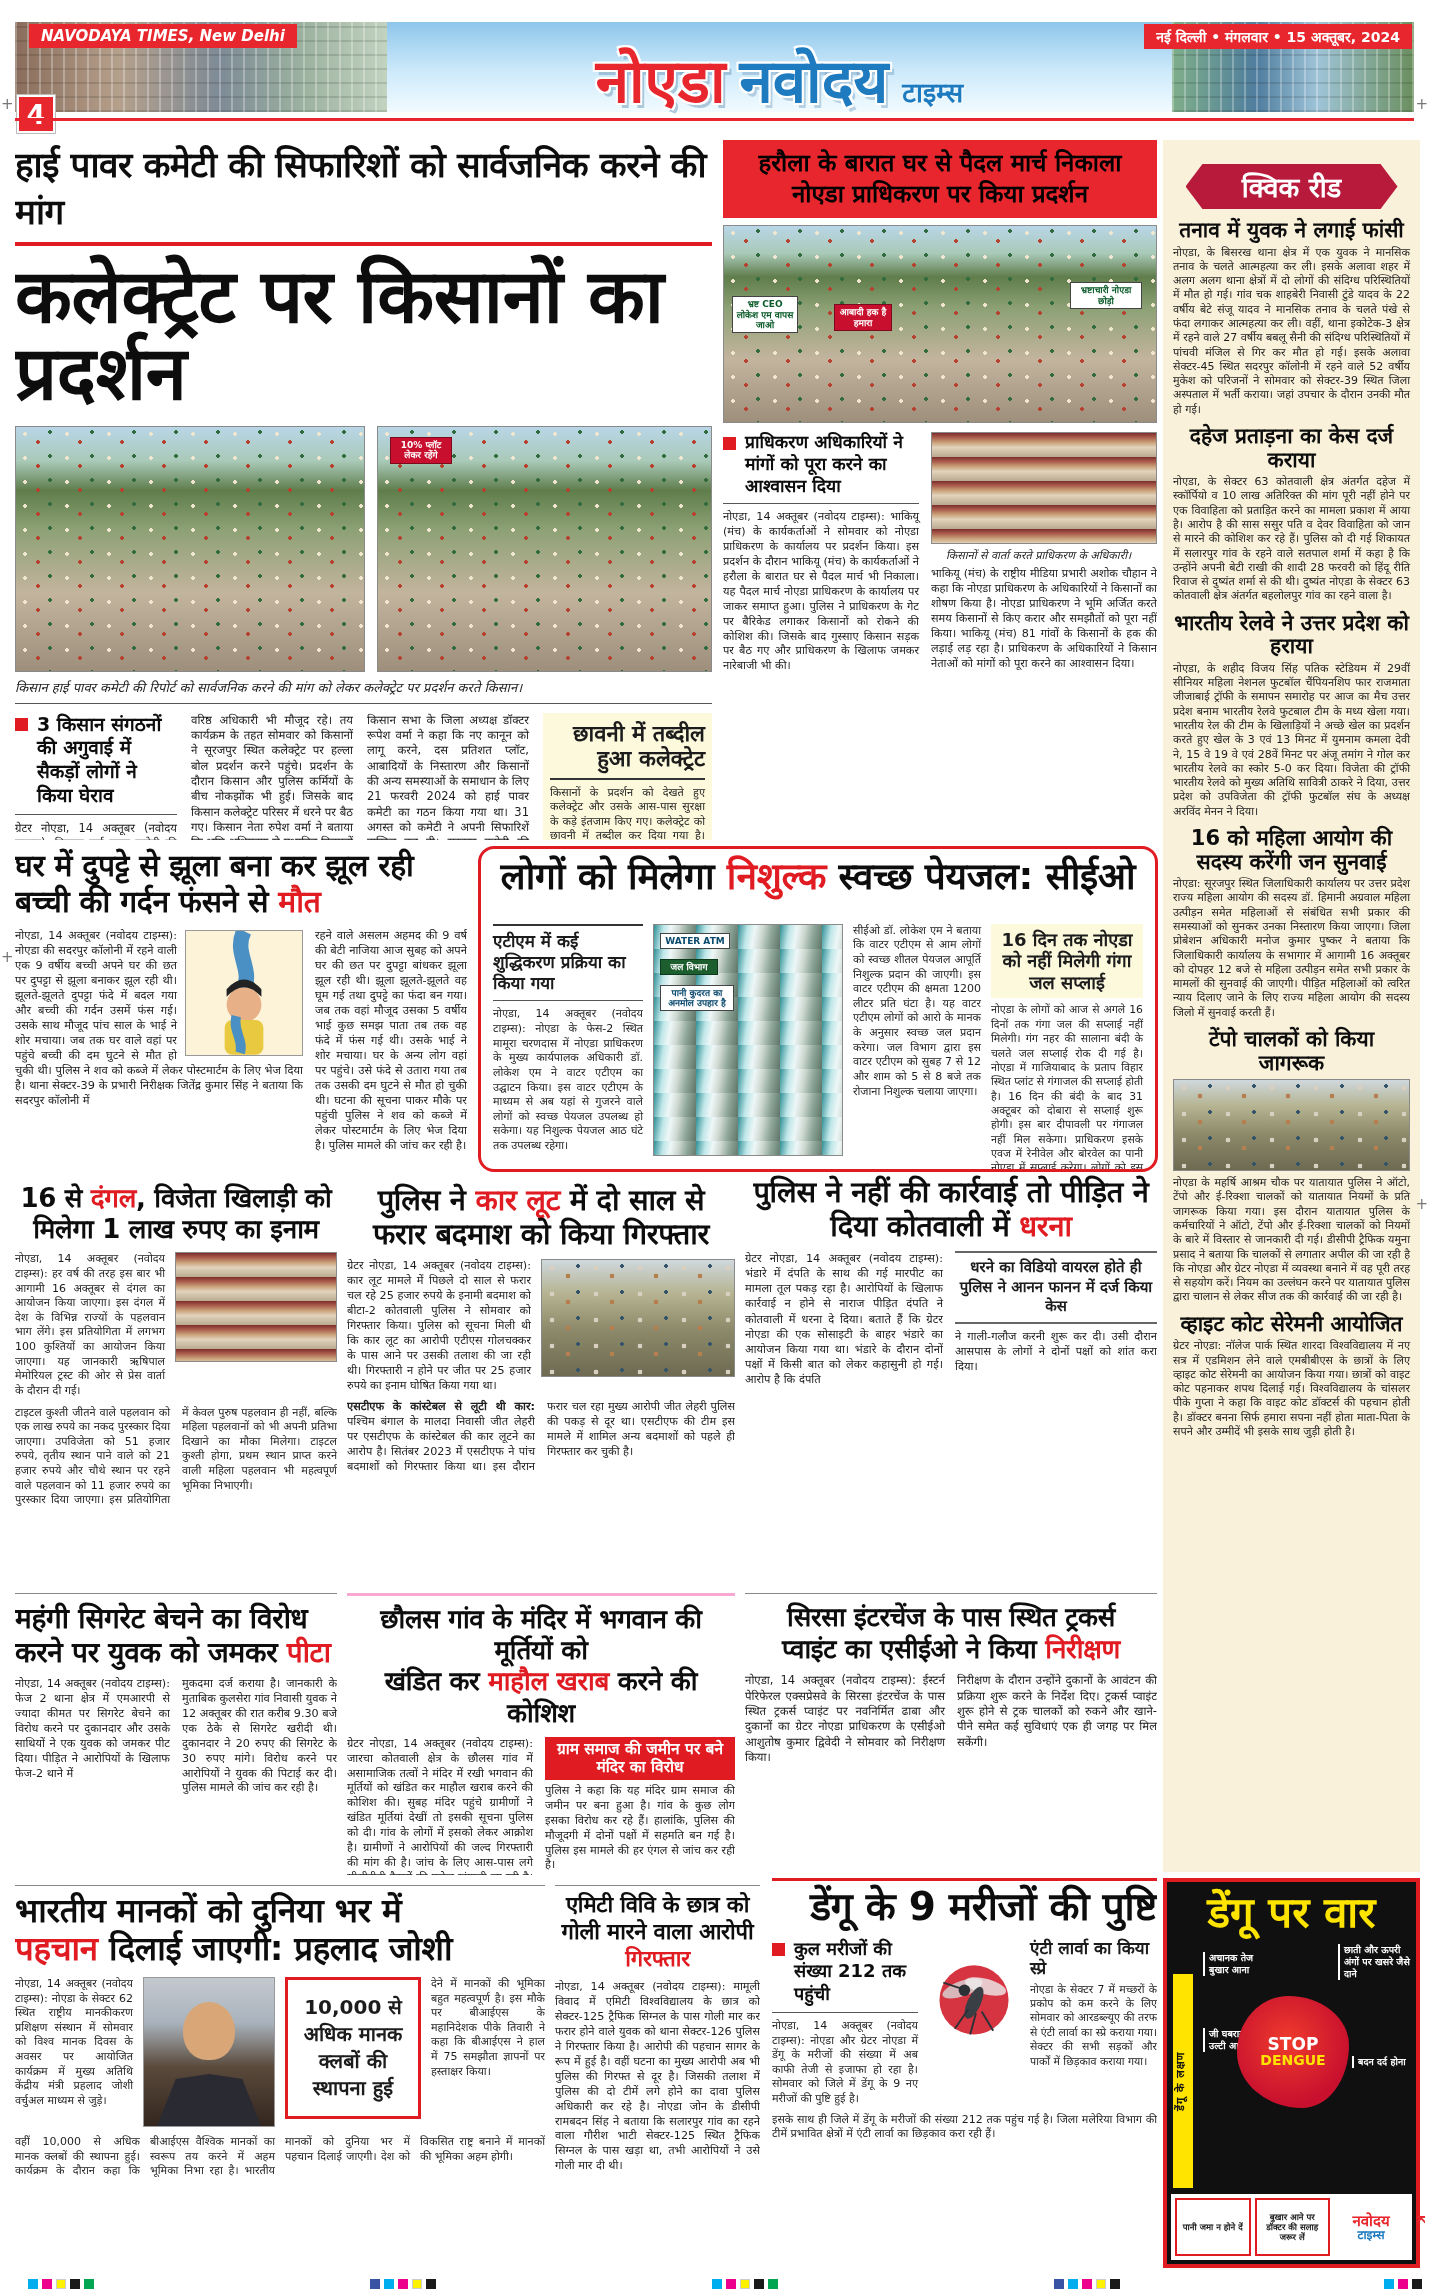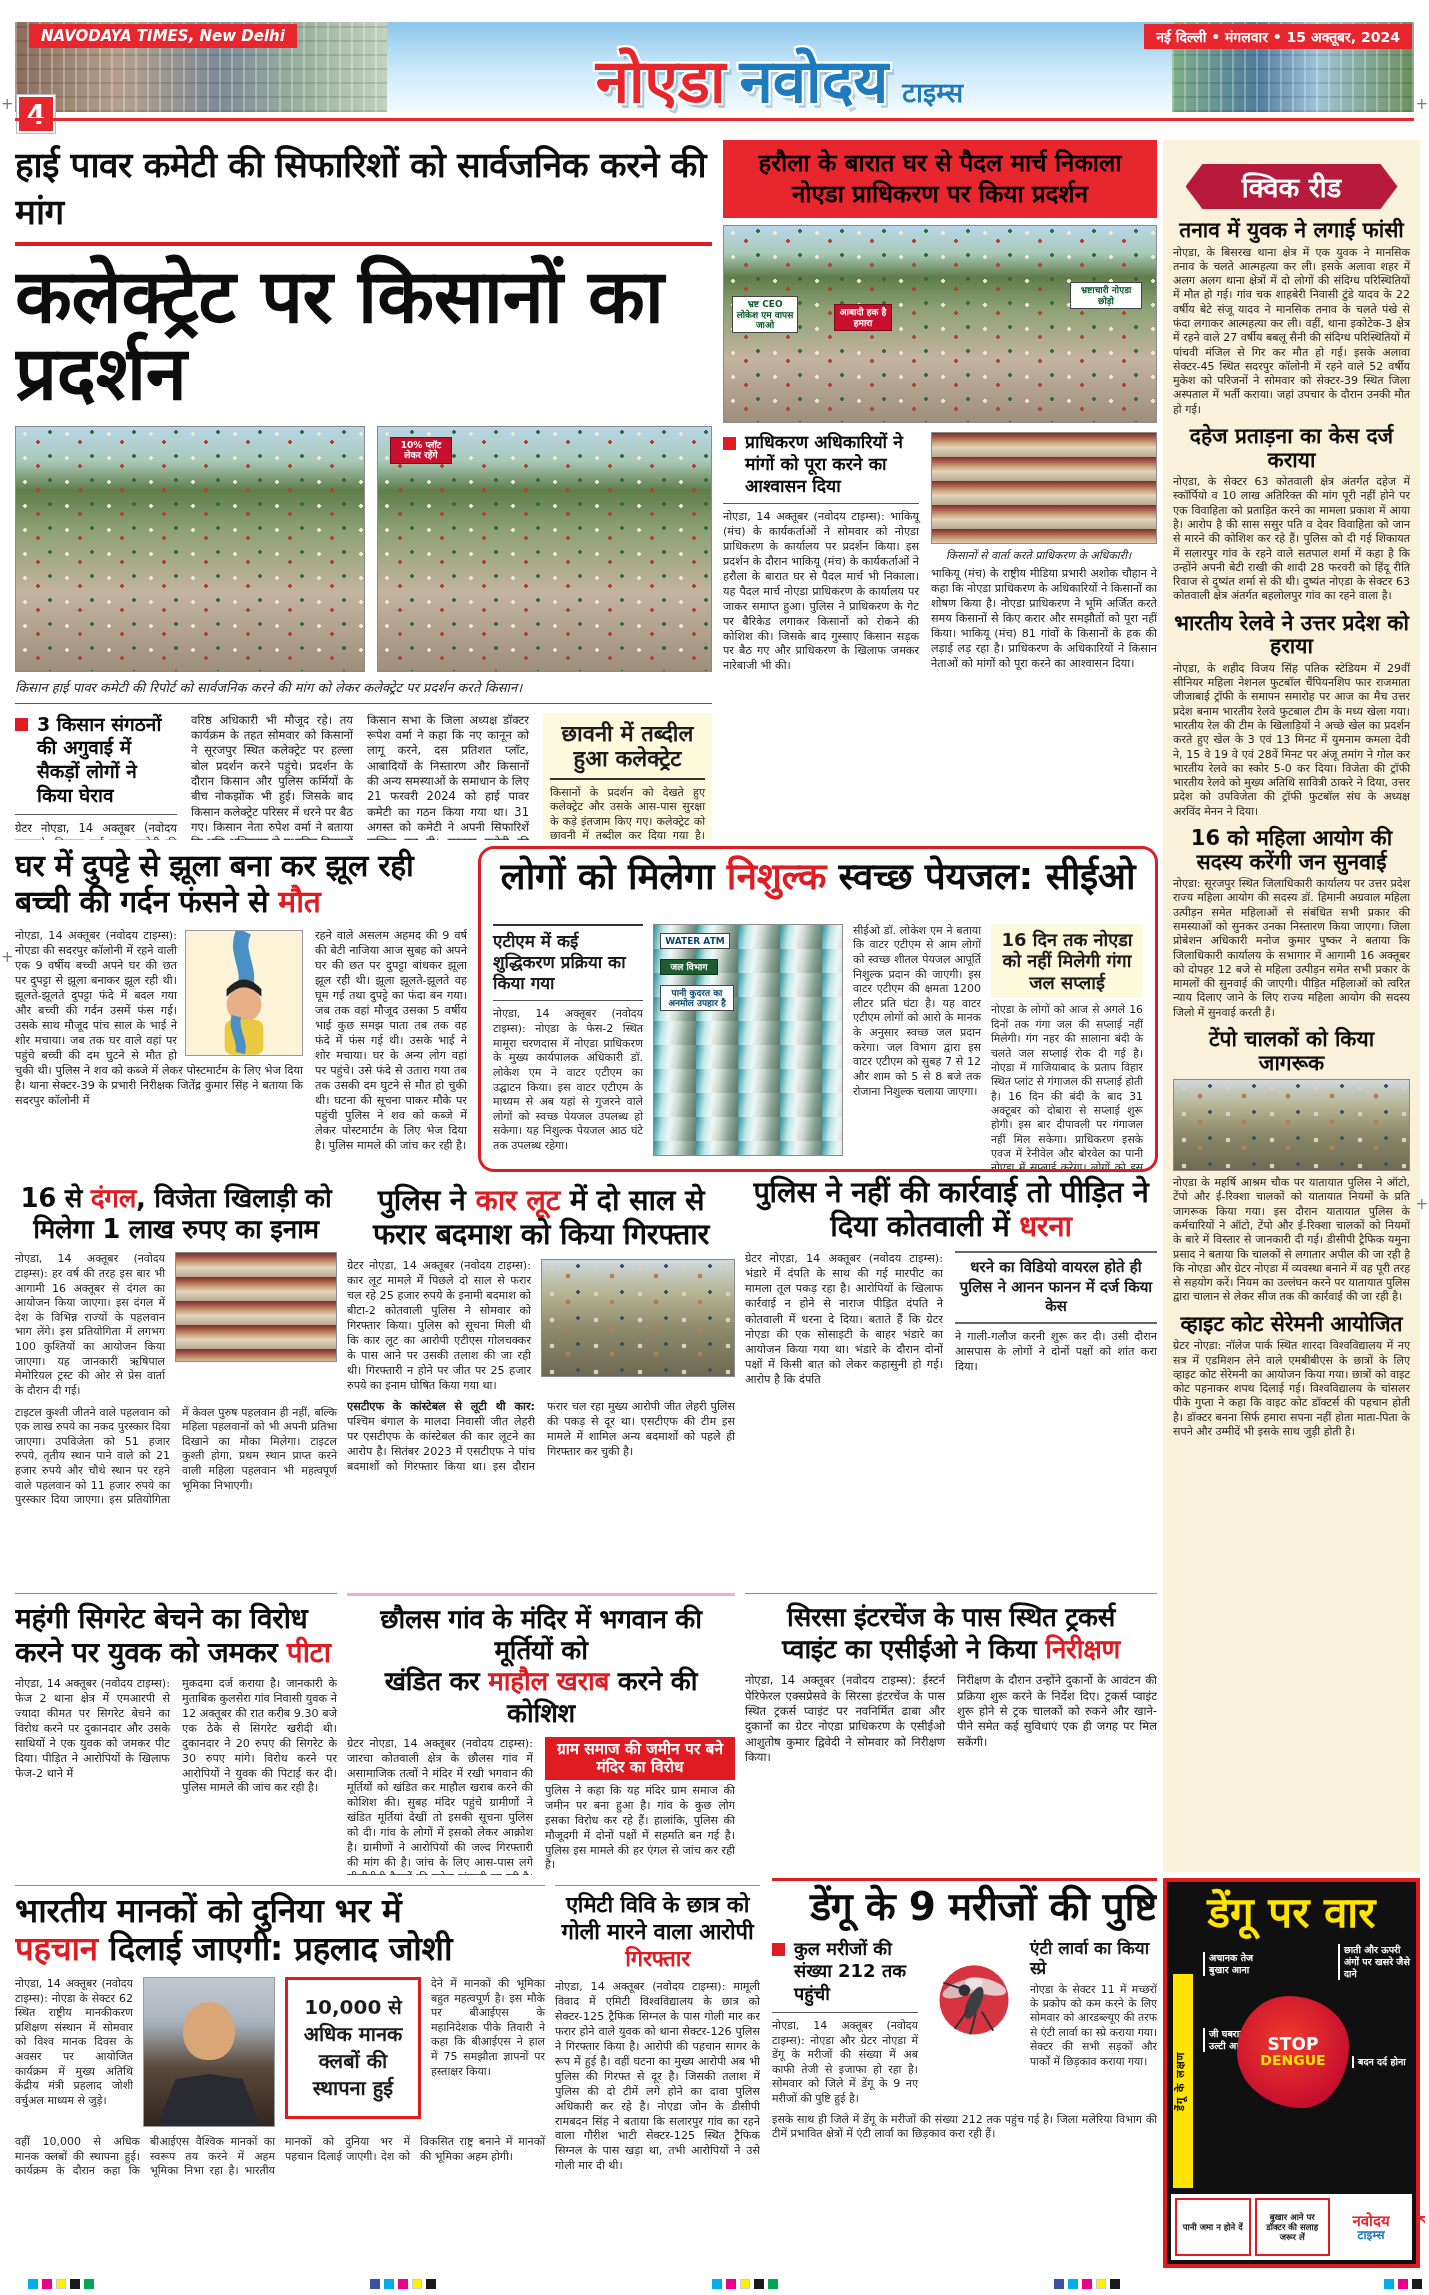--- a/index.html
+++ b/index.html
@@ -59,21 +59,21 @@
   
   .qr{background:#f9f1da;padding:10px 10px 6px}
   .qr-banner{width:212px;margin:14px auto 10px;background:#b81a3c;color:#fff;text-align:center;
     font-size:27px;font-weight:700;padding:4px 0;clip-path:polygon(0 50%,8% 0,92% 0,100% 50%,92% 100%,8% 100%)}
   .qr-head{font-size:21px;font-weight:700;text-align:center;line-height:1.12;color:#0d0d0d;margin-bottom:3px}
   .qr-body{font-size:11px;line-height:1.3;text-align:justify}
   .qr-item{margin-bottom:8px}
   
   .waterbox{border:3px solid #e01b22;border-radius:16px;padding:8px 12px;background:#fff}
   .ybox{background:#fdf9dd;padding:8px 7px}
-  .ybox-title{font-size:22px;font-weight:700;text-align:center;line-height:1.15;border-bottom:2px solid #333;padding-bottom:6px;margin-bottom:6px}
+  .ybox-title{font-size:22px;font-weight:700;text-align:right;line-height:1.15;border-bottom:2px solid #333;padding-bottom:6px;margin-bottom:6px}
   .inset-rule{border-top:2px solid #666;border-bottom:2px solid #666;font-weight:700;font-size:15px;line-height:1.3;text-align:center;padding:5px 2px;margin-bottom:5px}
   .redbar{background:#e01b22;color:#fff;font-weight:700;font-size:15.5px;text-align:center;padding:3px 4px;margin-bottom:4px;line-height:1.2}
   .stdbox{border:3px solid #e01b22;background:#fff;padding:14px 8px;font-size:20px;font-weight:700;line-height:1.35;text-align:center}
   
   .ad{border:4px solid #e01b22;background:#101010;padding:4px;position:absolute;overflow:hidden}
   .ad-title{color:#ffe400;font-size:42px;font-weight:700;text-align:center;line-height:1;padding:6px 0 2px}
   .ad-strip{position:absolute;left:6px;top:92px;bottom:76px;width:20px;background:#ffe400;color:#111;
     writing-mode:vertical-rl;transform:rotate(180deg);font-size:11px;font-weight:700;text-align:center;letter-spacing:1px}
   .ad-symptom{position:absolute;color:#fff;font-size:9.5px;font-weight:700;line-height:1.25;border-left:2px solid #fff;padding-left:4px}
   .splash{position:absolute;width:112px;height:112px;background:radial-gradient(circle at 45% 40%,#ef3b2d 0%,#c8102e 70%);
@@ -356,21 +356,21 @@
         <ellipse cx="50" cy="55" rx="7" ry="18" fill="#3a3f45" transform="rotate(25 50 55)"></ellipse>
         <circle cx="40" cy="42" r="6" fill="#2c3136"></circle>
         <line x1="36" y1="40" x2="18" y2="34" stroke="#2c3136" stroke-width="2"></line>
         <line x1="44" y1="62" x2="30" y2="82" stroke="#2c3136" stroke-width="2"></line>
         <line x1="52" y1="66" x2="46" y2="88" stroke="#2c3136" stroke-width="2"></line>
         <line x1="58" y1="64" x2="70" y2="84" stroke="#2c3136" stroke-width="2"></line>
       </svg>
     </div>
     <div style="flex:1">
       <div style="font-size:17px;font-weight:700;line-height:1.2">एंटी लार्वा का किया स्प्रे</div>
-      <p class="bt" style="font-size:10.8px;margin-top:4px">नोएडा के सेक्टर 11 में मच्छरों के प्रकोप को कम करने के लिए सोमवार को आरडब्ल्यूए की तरफ से एंटी लार्वा का स्प्रे कराया गया। सेक्टर की सभी सड़कों और पार्कों में छिड़काव कराया गया।</p>
+      <p class="bt" style="font-size:10.8px;margin-top:4px">नोएडा के सेक्टर 7 में मच्छरों के प्रकोप को कम करने के लिए सोमवार को आरडब्ल्यूए की तरफ से एंटी लार्वा का स्प्रे कराया गया। सेक्टर की सभी सड़कों और पार्कों में छिड़काव कराया गया।</p>
     </div>
   </div>
   <div style="display:flex;gap:12px;margin-top:6px">
     <p class="bt" style="flex:1;font-size:11px">इसके साथ ही जिले में डेंगू के मरीजों की संख्या 212 तक पहुंच गई है। जिला मलेरिया विभाग की टीमें प्रभावित क्षेत्रों में एंटी लार्वा का छिड़काव करा रही हैं।</p>
   </div>
 </div>
 
 <div class="ad" style="left:1163px;top:1878px;width:257px;height:390px">
   <div class="ad-title">डेंगू पर वार</div>
   <div class="ad-strip">डेंगू के लक्षण</div>

